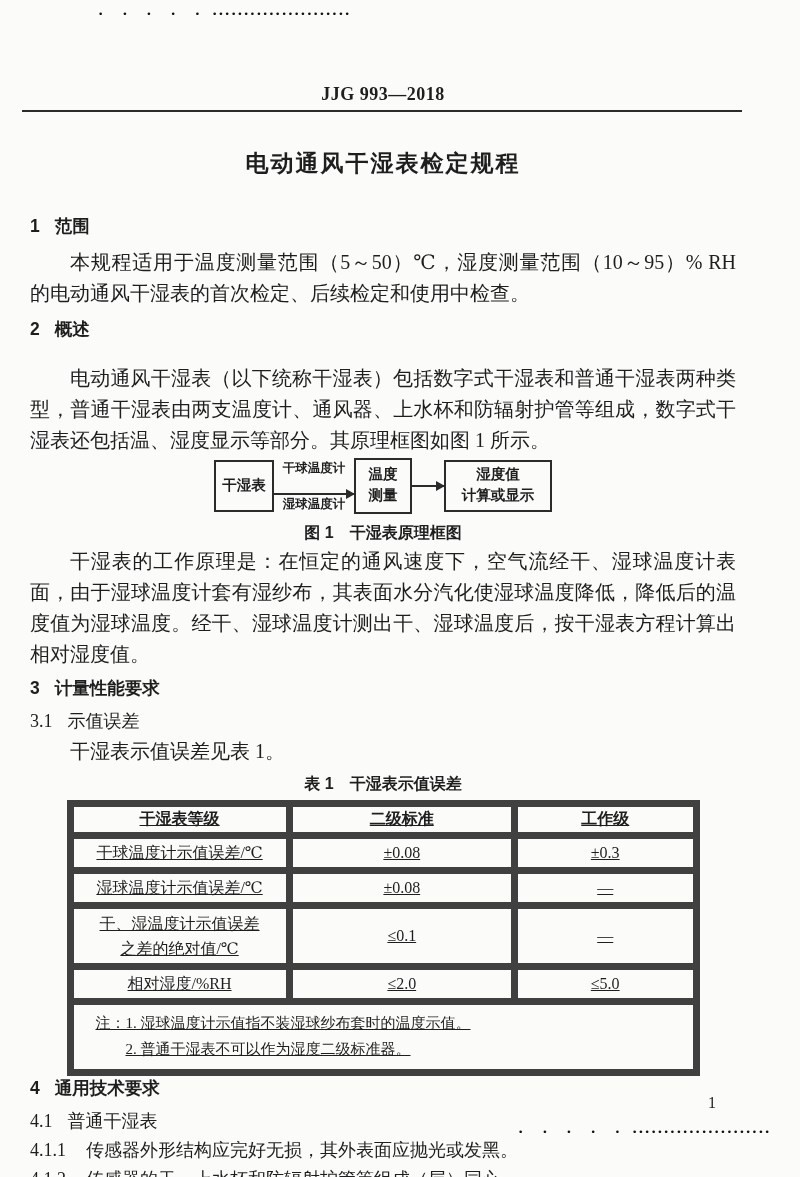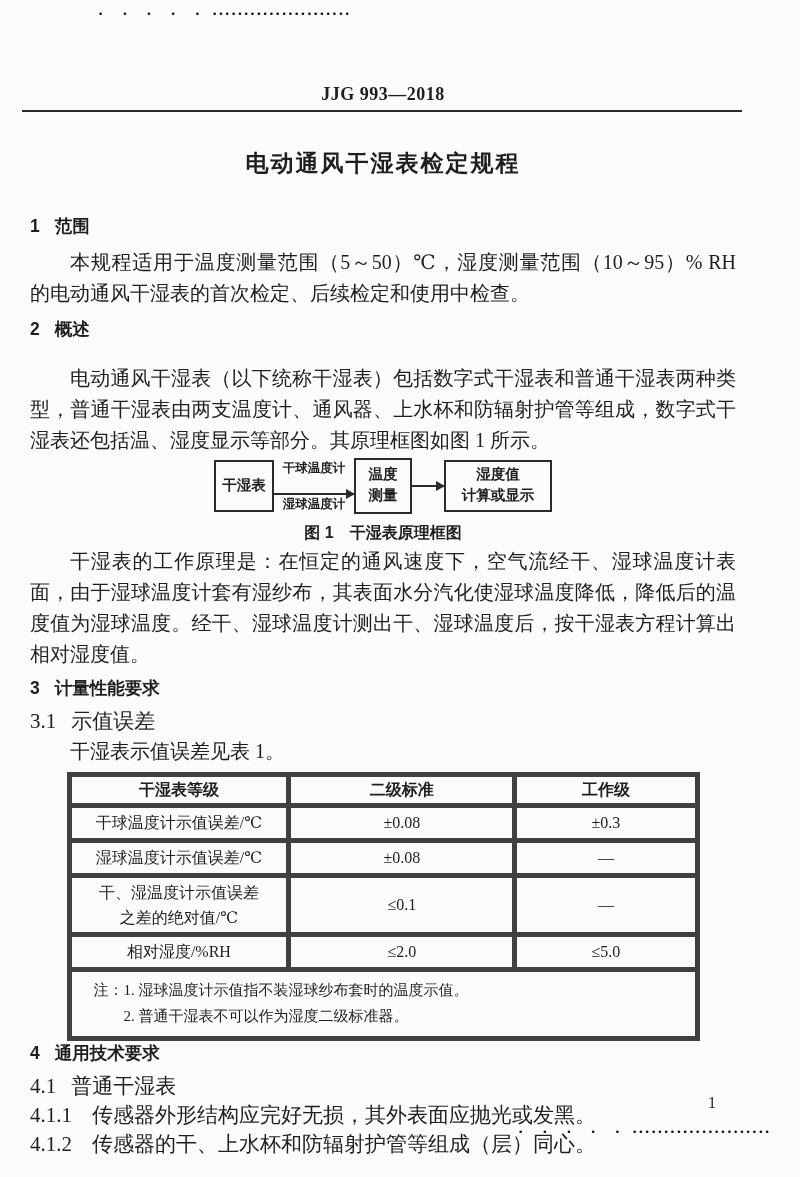--- a/index.html
+++ b/index.html
@@ -38,21 +38,21 @@
     font-weight:bold;
     font-size:23px; line-height:30px;
     letter-spacing:2px;
   }
 
   .h1 {
     font-family:"Liberation Sans","DejaVu Sans",sans-serif;
     font-weight:bold;
     font-size:17.5px; line-height:25px;
   }
-  .h2 { font-size:21px; line-height:25px; font-weight:normal; }
+  .h2 { font-size:18px; line-height:25px; font-weight:normal; }
   .hgap { margin-left:15px; }
   .hgap2 { margin-left:20px; }
 
   .para {
     font-size:20px; line-height:31px;
     text-align:justify;
     text-indent:2em;
   }
 
   .mt-s1 { margin-top:36px; }
@@ -99,21 +99,21 @@
   .tbl-caption { margin-top:6px; }
 
   
   table.tbl {
     width:633px; margin:5px auto 0;
     border-collapse:collapse;
     font-size:16px;
     border:2px solid #2b2b2b;
     border-bottom:3px solid #2b2b2b;
   }
-  .tbl th, .tbl td { border:5px solid #404040; text-align:center; padding:2px 6px; }
+  .tbl th, .tbl td { border:7px solid #404040; text-align:center; padding:2px 6px;text-decoration:underline; }
   .tbl th {
     height:31px;
     font-family:"Liberation Sans","DejaVu Sans",sans-serif;
     font-weight:bold;
   }
   .tbl td { height:35px; }
   .tbl td.two-line { white-space:pre-line; line-height:25px; height:50px; }
   .tbl .notes-cell { text-align:left; padding:5px 10px 7px 22px; font-size:15px; line-height:26px; }
   .note2 { padding-left:2em; }
 
@@ -160,20 +160,21 @@
       </div>
     </div>
     <div class="fig-caption">图 1　干湿表原理框图</div>
 
     <p class="para mt-p3">干湿表的工作原理是：在恒定的通风速度下，空气流经干、湿球温度计表面，由于湿球温度计套有湿纱布，其表面水分汽化使湿球温度降低，降低后的温度值为湿球温度。经干、湿球温度计测出干、湿球温度后，按干湿表方程计算出相对湿度值。</p>
 
     <div class="h1 mt-s3"><span>3</span><span class="hgap">计量性能要求</span></div>
     <div class="h2 mt-s31"><span>3.1</span><span class="hgap">示值误差</span></div>
     <p class="para mt-p31">干湿表示值误差见表 1。</p>
 
+    <div class="tbl-caption">表 1　干湿表示值误差</div>
     <table class="tbl">
       <colgroup>
           <col style="width:35%">
           <col style="width:36%">
           <col style="width:29%">
         </colgroup>
       <thead>
         <tr>
           <th>干湿表等级</th>
           <th>二级标准</th>

